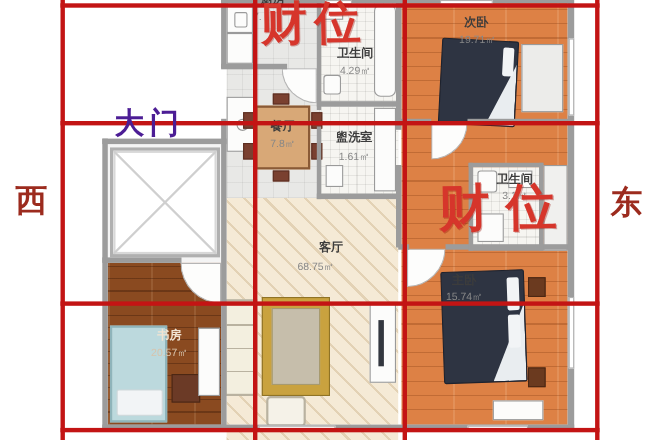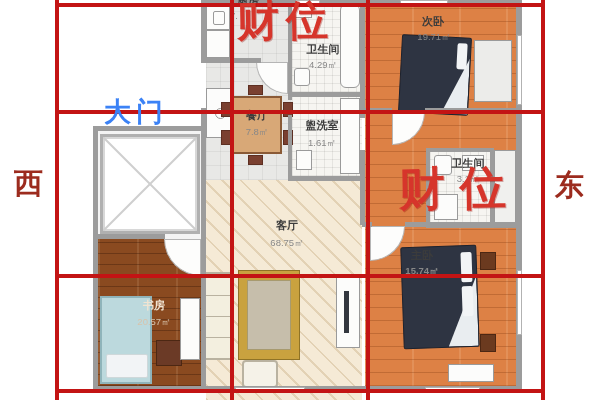--- a/index.html
+++ b/index.html
@@ -39,21 +39,21 @@
          font-size:11px;line-height:1;white-space:nowrap;}
   .rarea{position:absolute;z-index:40;text-align:center;color:#888888;font-size:9.5px;
          line-height:1;white-space:nowrap;}
   
   .gridv{position:absolute;top:0;width:4px;height:400px;background:#c31414;z-index:50;}
   .gridh{position:absolute;left:55px;width:490px;height:4px;background:#c31414;z-index:50;}
   .wealth{position:absolute;z-index:60;color:#d6352b;font-weight:bold;line-height:1;
           text-shadow:1px 1px 0 rgba(150,15,10,.35);transform:rotate(-1deg);}
   .wealth.top{font-size:42px;letter-spacing:7px;}
   .wealth.right{font-size:46px;letter-spacing:15px;}
-  .doorlbl{position:absolute;z-index:60;color:#3b82f6;font-weight:bold;font-size:27px;
+  .doorlbl{position:absolute;z-index:60;color:#4c1d95;font-weight:bold;font-size:27px;
            letter-spacing:5px;line-height:1;}
   .compass{position:absolute;z-index:60;color:#9c2b1e;font-weight:bold;font-size:29px;line-height:1;}
   svg{display:block;}
 </style>
 </head>
 <body>
 
 <div class="stage">
 
   <div class="floor plain-light" style="left:98px;top:131px;width:103px;height:108px;"></div>
@@ -181,28 +181,28 @@
 
   <div class="rname" style="left:235px;top:110px;width:44px;">餐厅</div>
   <div class="rarea" style="left:235px;top:127px;width:44px;">7.8㎡</div>
 
   <div class="rname" style="left:292px;top:120px;width:60px;">盥洗室</div>
   <div class="rarea" style="left:292px;top:138px;width:60px;">1.61㎡</div>
 
   <div class="rname" style="left:438px;top:158px;width:60px;">卫生间</div>
   <div class="rarea" style="left:438px;top:174px;width:60px;">3.1㎡</div>
 
-  <div class="rname" style="left:257px;top:220px;width:60px;">客厅</div>
+  <div class="rname" style="left:271px;top:220px;width:60px;">客厅</div>
   <div class="rarea" style="left:254px;top:238px;width:66px;">68.75㎡</div>
 
   <div class="rname" style="left:126px;top:300px;width:56px;color:#f1e4d2;">书房</div>
   <div class="rarea" style="left:122px;top:317px;width:64px;color:#d8c3ab;">20.57㎡</div>
 
   <div class="rname" style="left:396px;top:250px;width:52px;">主卧</div>
-  <div class="rarea" style="left:392px;top:266px;width:60px;font-weight:bold;">15.74㎡</div>
+  <div class="rarea" style="left:392px;top:266px;width:60px;">15.74㎡</div>
 
   <div class="gridv" style="left:55px;"></div>
   <div class="gridv" style="left:230px;"></div>
   <div class="gridv" style="left:366px;"></div>
   <div class="gridv" style="left:541px;"></div>
   <div class="gridh" style="top:3px;"></div>
   <div class="gridh" style="top:110px;"></div>
   <div class="gridh" style="top:274px;"></div>
   <div class="gridh" style="top:389px;"></div>
 

